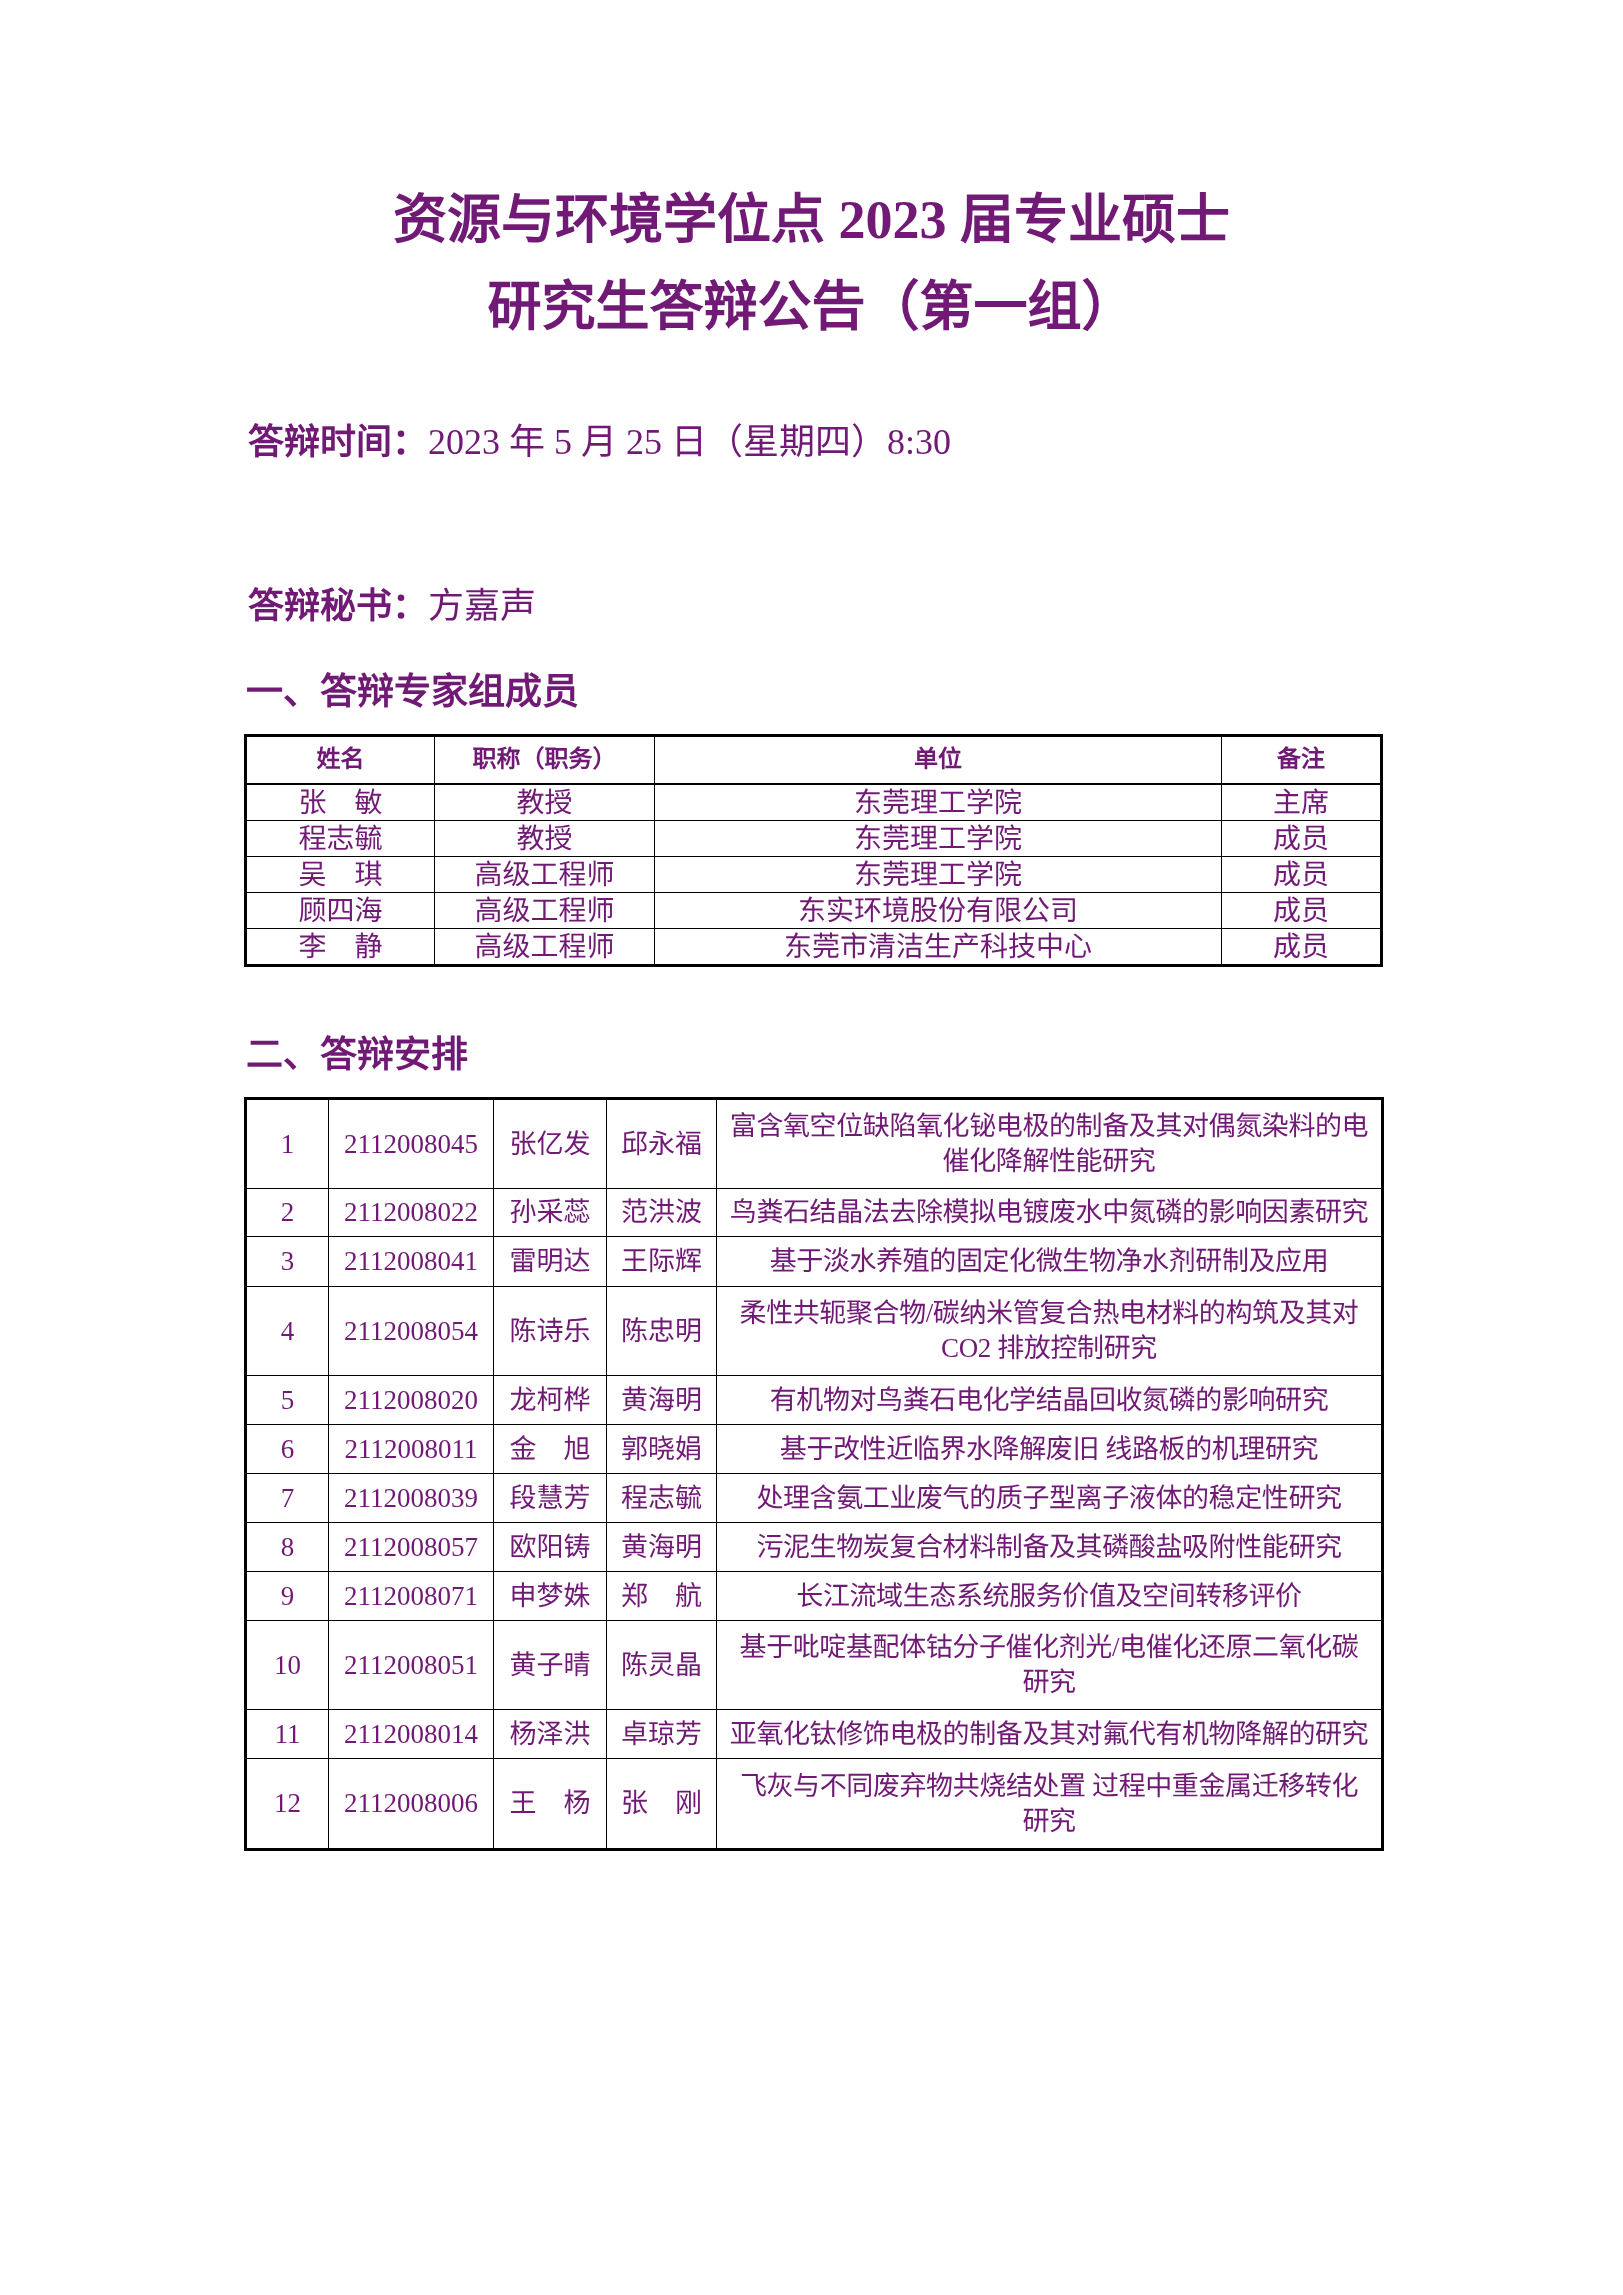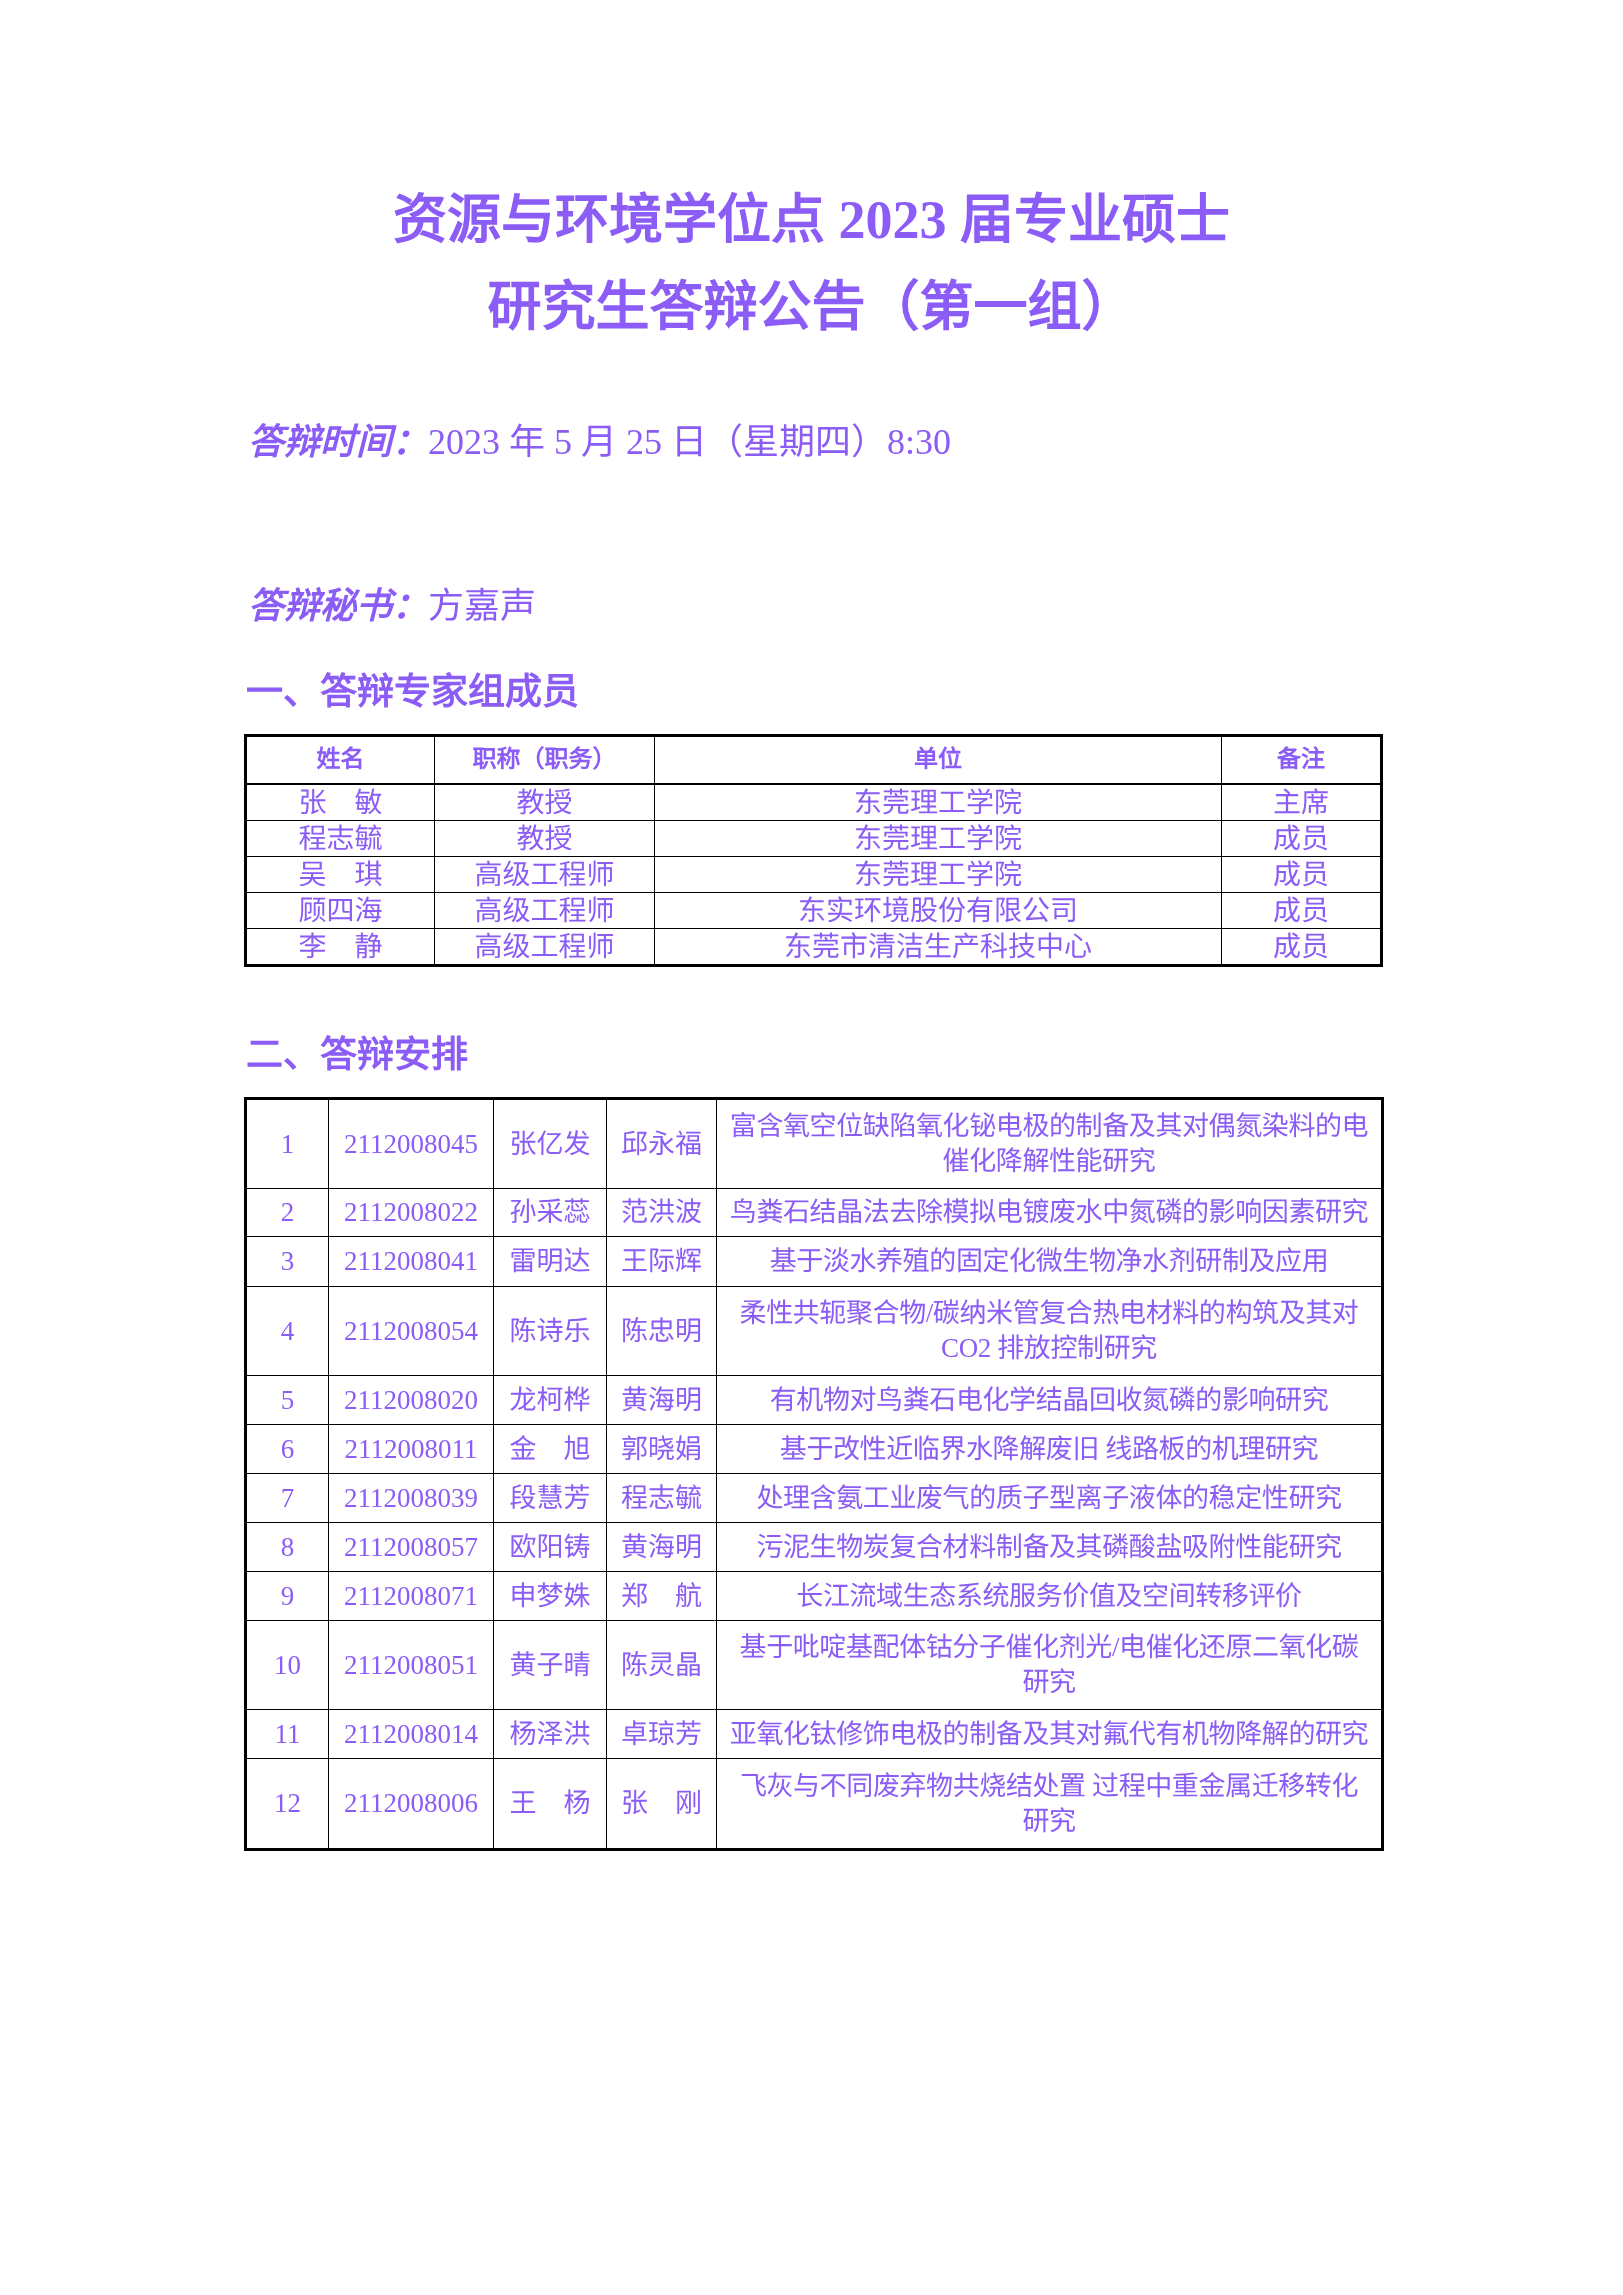--- a/index.html
+++ b/index.html
@@ -1,37 +1,37 @@
 <!DOCTYPE html>
 <html lang="zh-CN" style="font-size:12.7px"><head>
 <meta charset="utf-8">
 <style>
   html,body { margin:0; padding:0; background:#ffffff; }
   .page {
     position:relative; width:1623px; height:2295px;
-    background:#ffffff; color:#8b5cf6;
+    background:#ffffff; color:#701a75;
     font-family:"Liberation Serif","DejaVu Serif",serif;
     overflow:hidden;
   }
   .title-line {
     position:absolute; left:0; width:100%;
     text-align:center; font-weight:bold;
     font-size:54px; line-height:62px; white-space:nowrap;
   }
   #title-line-1 { top:189px; }
   #title-line-2 { top:276px; }
 
   .info-line {
     position:absolute; left:248px;
     font-size:36px; line-height:44px; white-space:nowrap;
   }
   #info-time      { top:420px; }
   #info-place     { top:491px; }
   #info-secretary { top:584px; }
-  .info-label { font-weight:bold;font-style:italic; }
+  .info-label { font-weight:bold; }
 
   .sec-heading {
     position:absolute; left:246px;
     font-size:37px; line-height:46px; font-weight:bold; white-space:nowrap;
   }
   #heading-1 { top:669px; }
   #heading-2 { top:1032px; }
 
   table.doc-table {
     position:absolute; left:244px;

